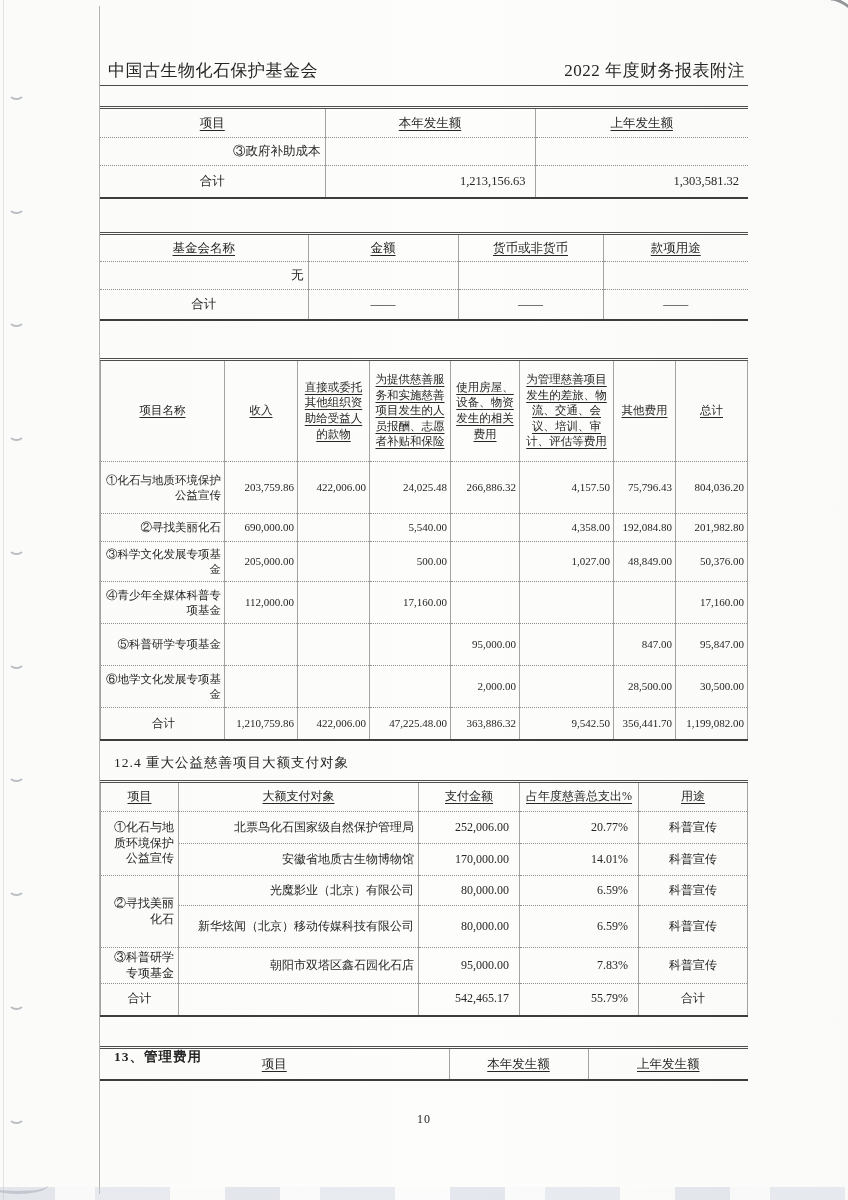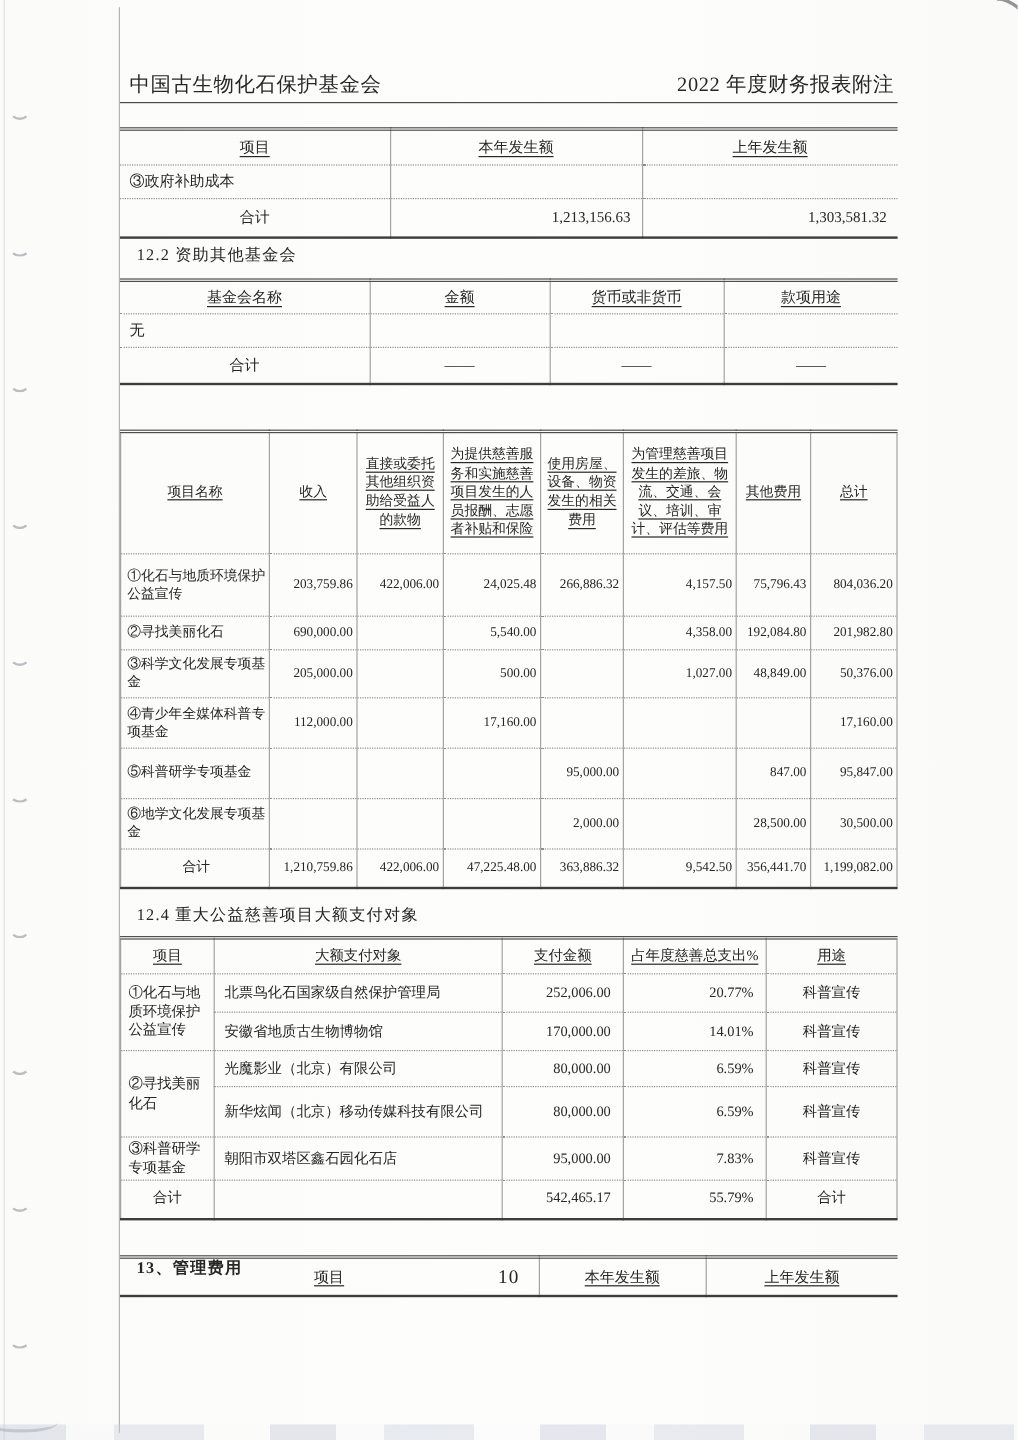--- a/index.html
+++ b/index.html
@@ -41,21 +41,21 @@
         border-top:3px double #4f4f4f;border-bottom:2px solid #3d3d3d;}
   td{border-right:1px solid #a3a3a0;border-bottom:1px dotted #8f8f8c;
      padding:1px 4px;vertical-align:middle;font-size:12.5px;line-height:1.3;
      word-break:break-all;overflow:hidden;}
   tr:last-child td{border-bottom:none;}
   .open-side td:last-child{border-right:none;margin-left:24px;}      
   .closed-side{border-left:1px solid #a3a3a0;}      
 
   .c{text-align:center;}
   .r{text-align:right;}
-  .l{text-align:left;padding-left:8px;margin-left:44px;}
+  .l{text-align:right;padding-left:8px;margin-left:44px;}
   .hu{ text-decoration:underline;text-underline-offset:3px;text-decoration-thickness:1px;}
   .u{  text-underline-offset:2px;text-decoration-thickness:1px;}
 
   #t1{top:106px;} #t1 tr:nth-child(1){height:30px;} #t1 tr:nth-child(2){height:28px;} #t1 tr:nth-child(3){height:32px;}
   #t2{top:232px;} #t2 tr:nth-child(1){height:28px;} #t2 tr:nth-child(2){height:28px;} #t2 tr:nth-child(3){height:30px;}
 
   #t3{top:358px;}
   #t3 td{font-size:11px;padding:1px 3px;}
   #t3 td.hd{font-size:11.5px;line-height:1.35;padding:2px 2px;}
   #t3 td.lbl{font-size:11.5px;padding-left:5px;}
@@ -68,21 +68,21 @@
   #t4{top:780px;}
   #t4 td{font-size:12px;}
   #t4 tr:nth-child(1){height:30px;} #t4 tr:nth-child(2){height:32px;}
   #t4 tr:nth-child(3){height:32px;} #t4 tr:nth-child(4){height:30px;}
   #t4 tr:nth-child(5){height:42px;} #t4 tr:nth-child(6){height:36px;}
   #t4 tr:nth-child(7){height:32px;}
   #t4 td.proj{padding-left:6px;font-size:12px;}
 
   #t5{top:1046px;} #t5 tr{height:32px;}
 
-  .page-num{top:1056px;text-align:center;font-size:16px;letter-spacing:1px;}
+  .page-num{top:1112px;text-align:center;font-size:12px;letter-spacing:1px;}
 </style>
 </head>
 <body>
 
 <div class="scan">
   <div class="edge-left"></div>
   <div class="fold-line"></div>
   <div class="hole" style="top:85px"></div>
   <div class="hole" style="top:199px"></div>
   <div class="hole" style="top:312px"></div>
@@ -122,21 +122,20 @@
         <td class="r"></td>
       </tr>
       <tr>
         <td class="c">合计</td>
         <td class="r u" style="padding-right:9px">1,213,156.63</td>
         <td class="r u" style="padding-right:9px">1,303,581.32</td>
       </tr>
     </tbody>
       </table>
 
-    <div class="sec-title" id="title-122">12.2 资助其他基金会</div>
 
     <table id="t2" class="open-side">
       <colgroup>
           <col style="width:208px">
           <col style="width:150px">
           <col style="width:145px">
           <col>
         </colgroup>
       <tbody>
           <tr>

